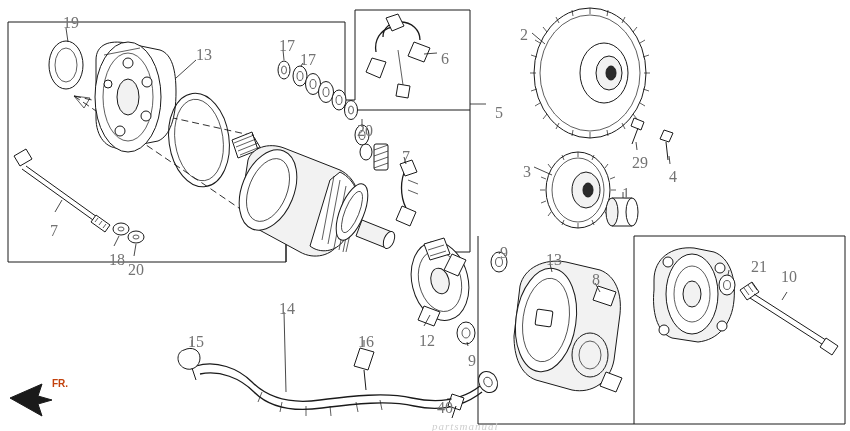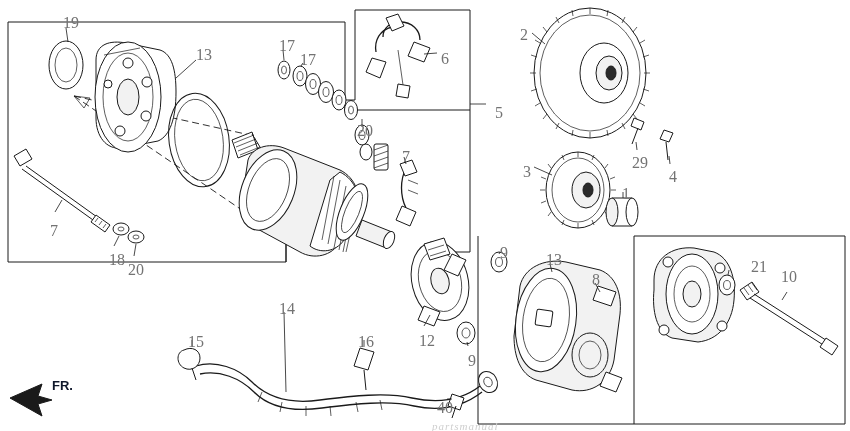--- a/index.html
+++ b/index.html
@@ -1,19 +1,19 @@
 <!DOCTYPE html>
 <html><head>
 <meta charset="utf-8">
 <style>
   html,body{margin:0;padding:0;background:#ffffff;}
   #page{position:relative;width:850px;height:431px;background:#ffffff;
         font-family:"Liberation Sans", sans-serif;overflow:hidden;}
   .num{position:absolute;font-size:16px;color:#737373;font-family:"Liberation Serif",serif;}
-  .lbl{position:absolute;font-size:13px;color:#0f172a;font-weight:bold;font-family:"Liberation Sans",sans-serif;}
+  .lbl{position:absolute;font-size:10px;color:#c2410c;font-weight:bold;font-family:"Liberation Sans",sans-serif;}
   svg{position:absolute;left:0;top:0;}
   .s{fill:none;stroke:#1a1a1a;stroke-width:1;}
   .s2{fill:none;stroke:#1a1a1a;stroke-width:1.3;}
   .thin{fill:none;stroke:#1a1a1a;stroke-width:0.7;}
   .dash{fill:none;stroke:#1a1a1a;stroke-width:0.9;stroke-dasharray:7 4;}
   .lead{fill:none;stroke:#1a1a1a;stroke-width:0.8;}
   .fillw{fill:#ffffff;stroke:#1a1a1a;stroke-width:1;}
   .fillg{fill:#f2f2f2;stroke:#1a1a1a;stroke-width:1;}
   .dark{fill:#2b2b2b;stroke:#1a1a1a;stroke-width:1;}
   .wm{position:absolute;font-size:11px;color:#cfcfcf;font-style:italic;

